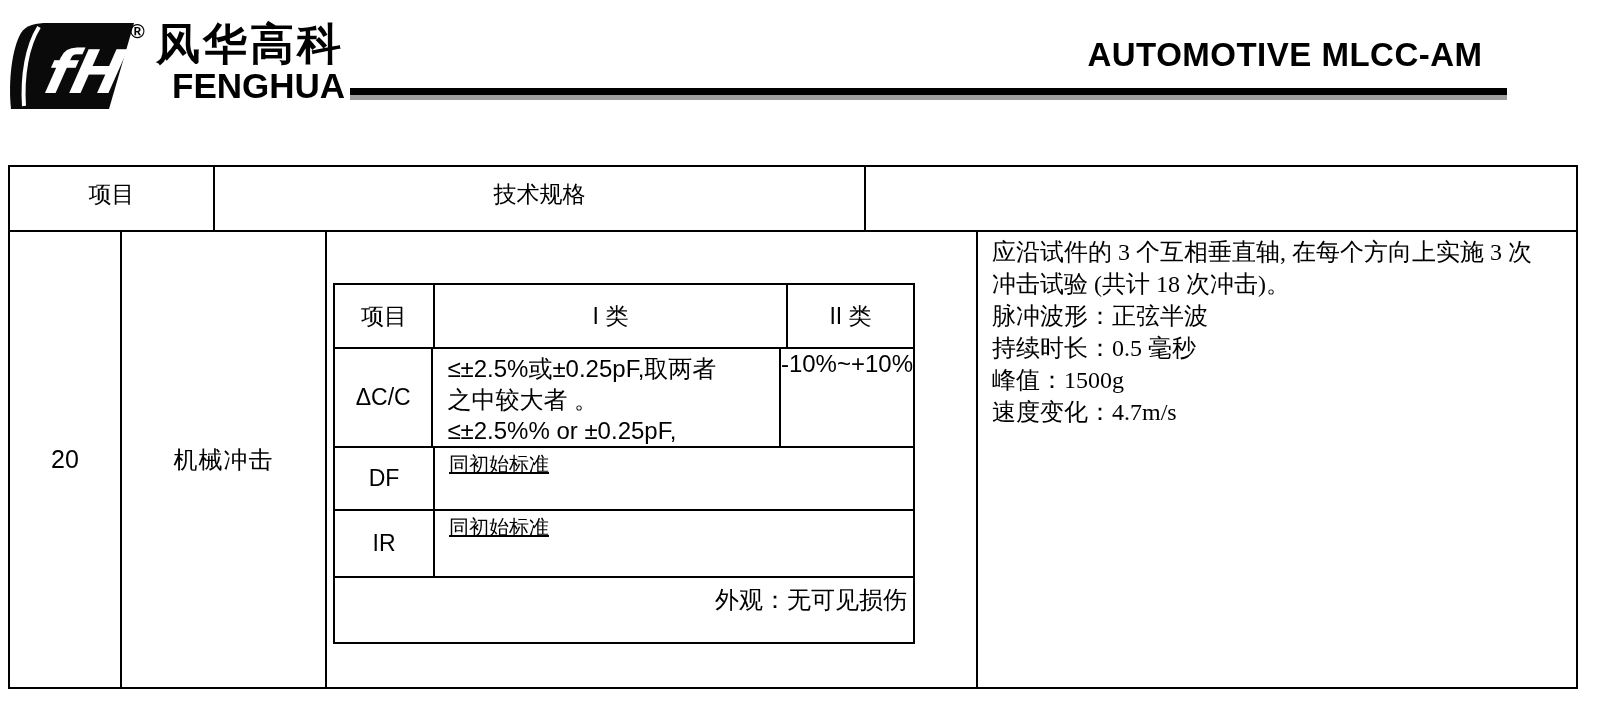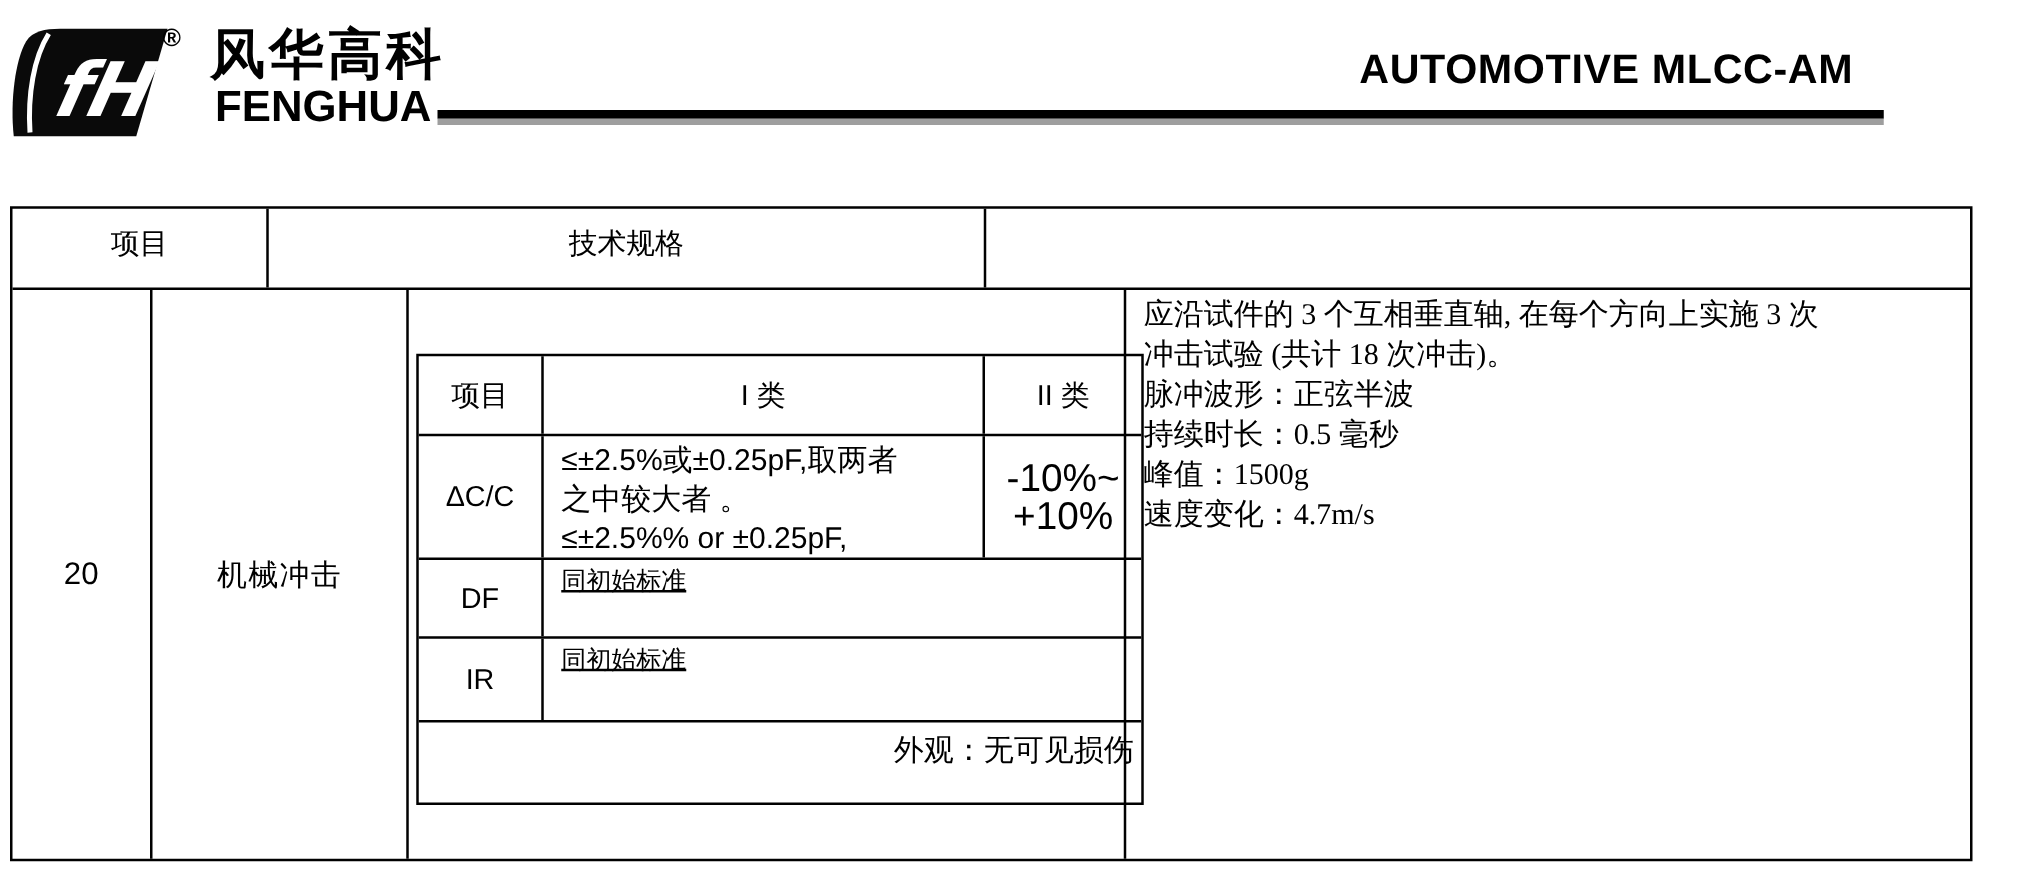--- a/index.html
+++ b/index.html
@@ -6,37 +6,37 @@
   html,body { background:#ffffff; }
   .page {
     position:relative; width:1618px; height:701px; background:#ffffff;
     font-family:"Liberation Sans","DejaVu Sans",sans-serif; color:#000;
     overflow:hidden;
   }
 
   
   .logo-mark { position:absolute; left:8px; top:20px; }
   .reg-mark { position:absolute; left:130px; top:20px; font-size:20px; font-weight:bold; }
-  .logo-cn { position:absolute; left:168px; top:22px; font-size:44px; font-weight:bold; letter-spacing:3px; line-height:1; }
+  .logo-cn { position:absolute; left:156px; top:22px; font-size:44px; font-weight:bold; letter-spacing:3px; line-height:1; }
   .logo-en { position:absolute; left:172px; top:68px; font-size:35px; font-weight:bold; letter-spacing:0px; line-height:1; }
   .header-rule { position:absolute; left:350px; top:88px; width:1157px; }
   .header-rule .black { height:7px; background:#000; }
   .header-rule .gray  { height:5px; background:#9e9e9e; }
   .doc-title { position:absolute; top:36px; left:1085px; width:400px; text-align:center; font-size:33px; font-weight:bold; letter-spacing:0.5px; }
 
   
   .outer {
     position:absolute; left:8px; top:165px; width:1570px; height:524px;
     border:2px solid #000; display:flex; flex-direction:column;
   }
   .thead { display:flex; height:65px; border-bottom:2px solid #000; flex:none; }
   .tbody { display:flex; flex:1; min-height:0; }
   .c1 { width:112px; border-right:2px solid #000; }
   .c2 { width:205px; border-right:2px solid #000; }
-  .c3 { width:574px; border-right:2px solid #000; position:relative; }
+  .c3 { width:651px; border-right:2px solid #000; position:relative; }
   .c4 { flex:1; }
   .hcell { display:flex; justify-content:center; align-items:flex-start; padding-top:12px; font-size:23px; }
   .hcell.spaced { letter-spacing:9px; }
   .vcenter { display:flex; justify-content:center; align-items:center; }
   .seq-cell { font-size:25px; }
   .item-cell { font-size:24px; letter-spacing:1px; }
 
   
   .spec {
     margin:51px 0 0 6px; width:582px; height:361px;
@@ -47,21 +47,21 @@
   .sp1 { width:100px; border-right:2px solid #000; display:flex; justify-content:center; align-items:center; text-align:center; }
   .sp2 { width:353px; border-right:2px solid #000; }
   .sp3 { flex:1; }
   .sp-span { flex:1; }  
   .r-head { height:64px; }
   .r-head .sp2, .r-head .sp3 { display:flex; justify-content:center; align-items:center; }
   .r-dcc { height:99px; }
   .r-df  { height:63px; }
   .r-ir  { height:67px; }
   .cell-lines { padding:4px 6px 0 14px; font-size:24px; line-height:31px; }
-  .dcc-c2 { display:flex; flex-direction:column; justify-content:center; align-items:center; font-size:31px; line-height:30px; }
+  .dcc-c2 { display:flex; flex-direction:row; justify-content:center; align-items:flex-start; font-size:24px; line-height:30px; }
   .val-cell { padding:3px 6px 0 14px; font-size:20px;text-decoration:underline; }
   .foot-cell { padding:6px 6px 0 14px; font-size:24px; }
 
   
   .method { padding:4px 14px 0 14px; font-size:24px; line-height:32px;font-family:Liberation Serif, serif; }
 </style>
 </head>
 <body>
 
 <div class="page">

